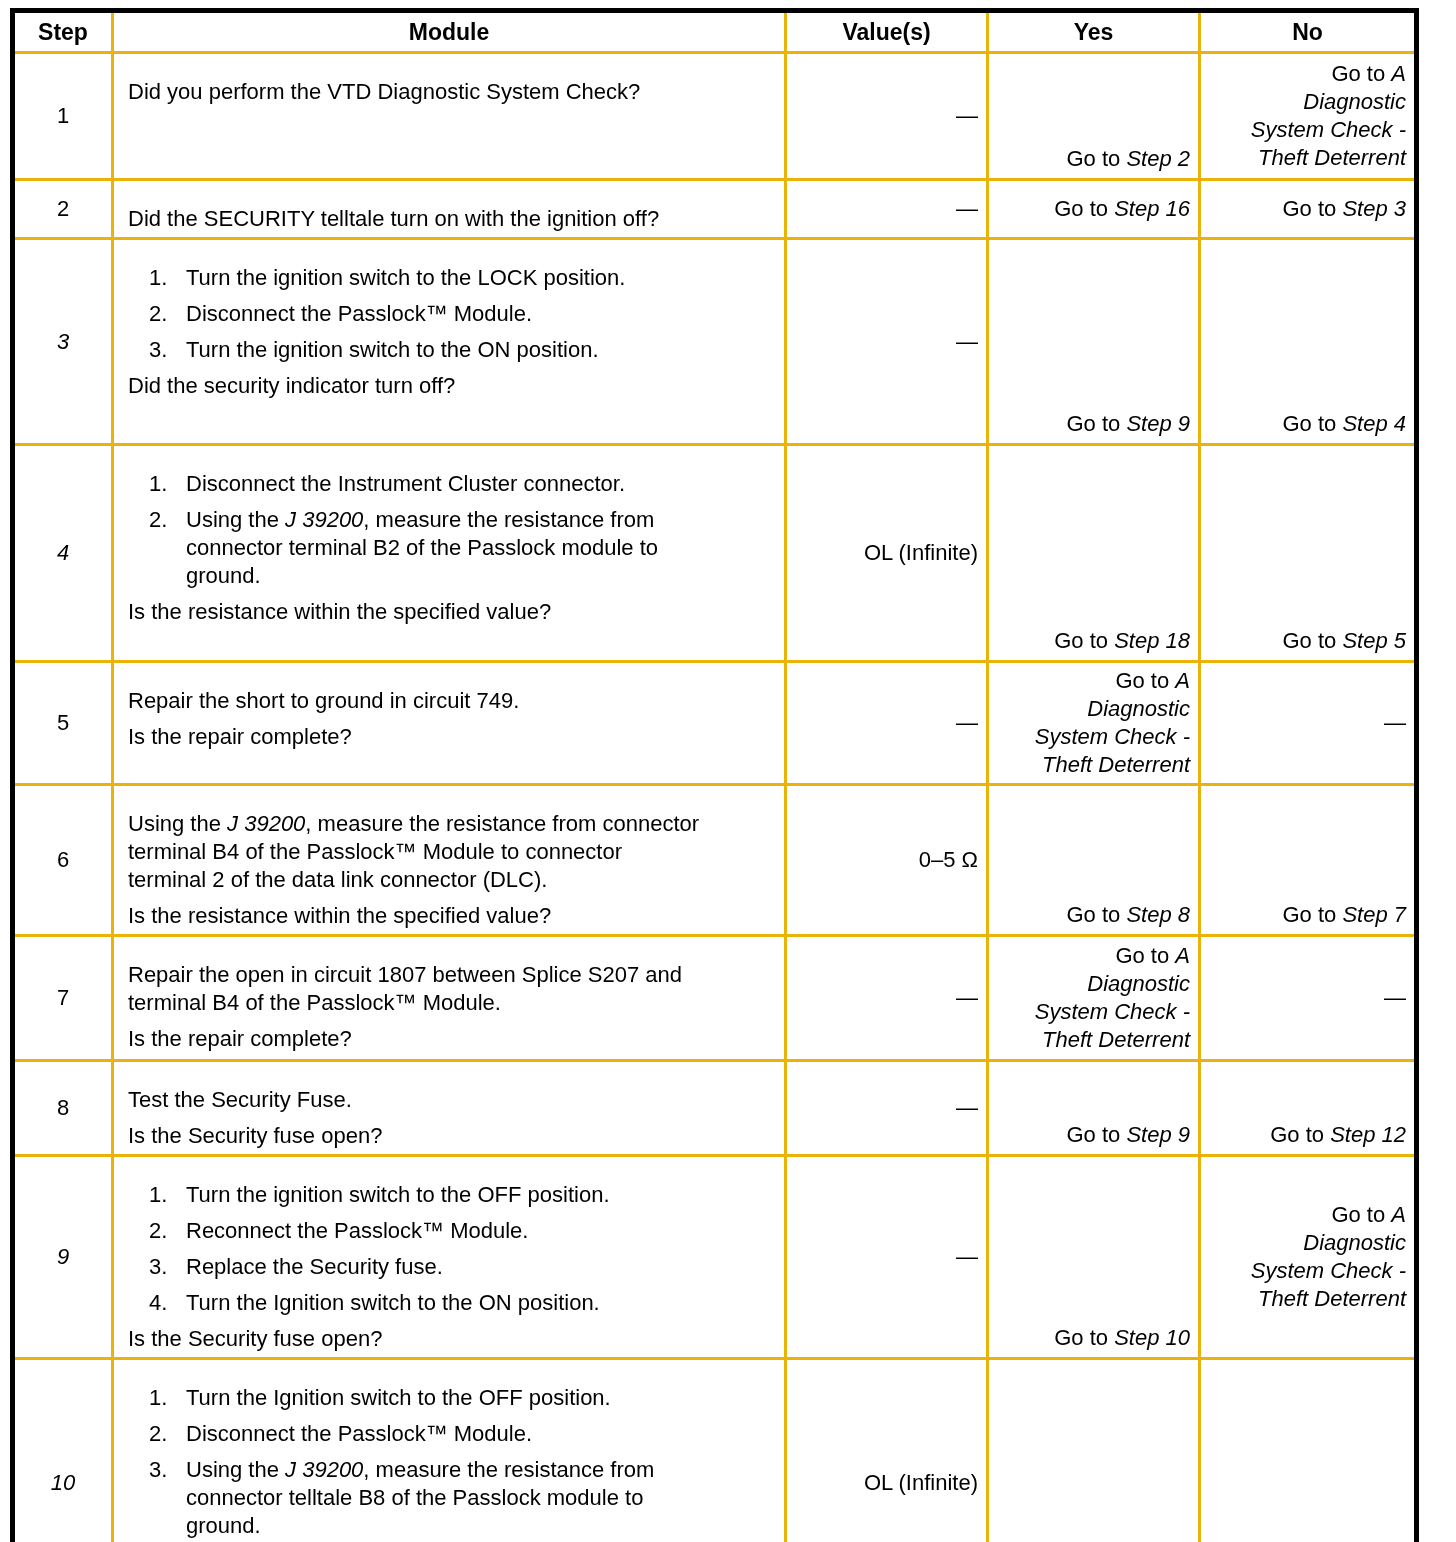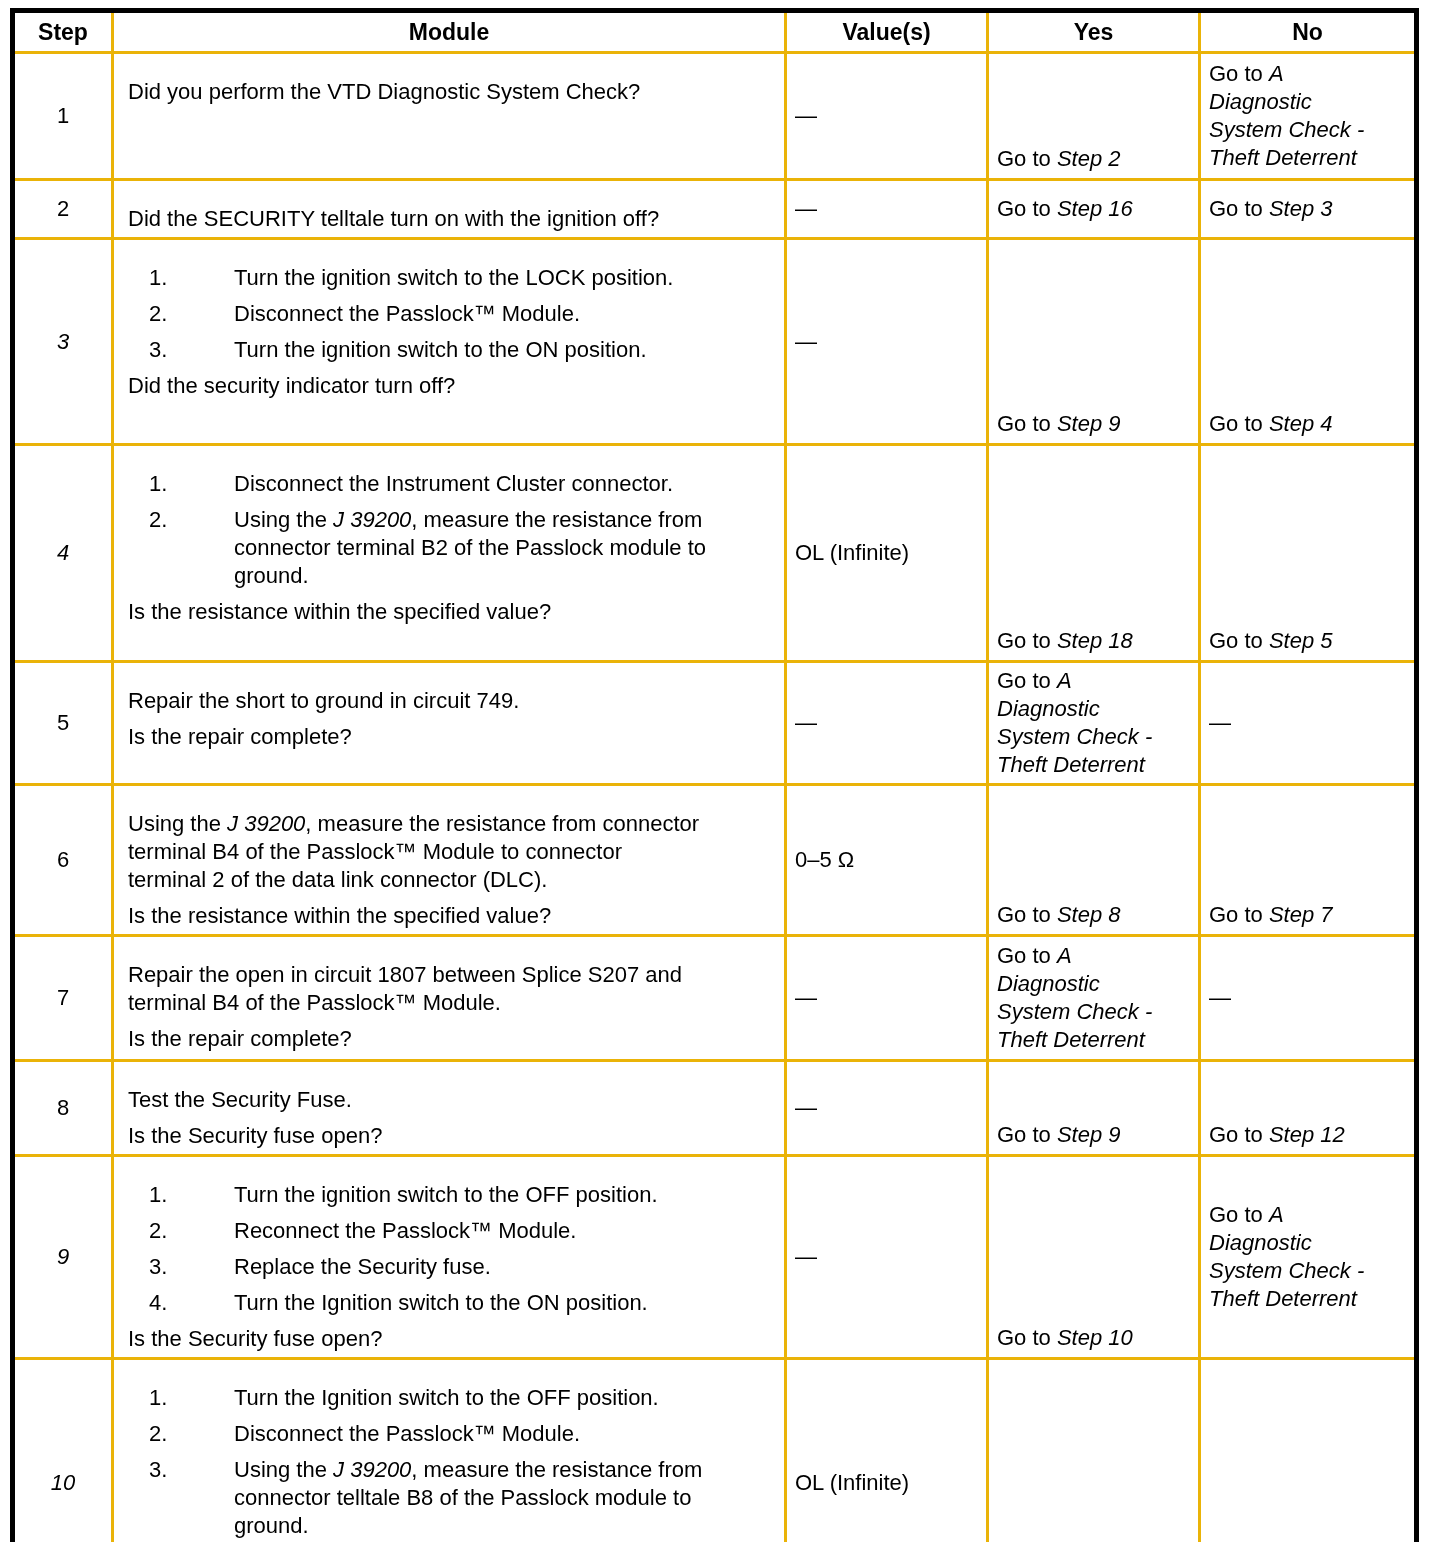--- a/index.html
+++ b/index.html
@@ -30,23 +30,23 @@
     text-align: center;
     vertical-align: middle;
     padding: 2px 4px;
   }
   td { font-size: 22px; line-height: 28px; }
   td.step { text-align: center; vertical-align: middle; }
   td.action { vertical-align: top; text-align: left; padding: 22px 14px 4px 14px; }
   td.action > :first-child { margin-top: 2px; }
   .item { display: flex; margin-top: 8px; }
   .item .num { flex: none; width: 37px; margin-left: 21px; }
-  .itxt { flex: 1 1 auto; min-width: 0; margin-left: 48px; }
+  .itxt { flex: 1 1 auto; min-width: 0; }
   .para { margin-top: 8px; }
-  .nar { text-align: left; padding: 4px 8px; }
+  .nar { text-align: right; padding: 4px 8px; }
   .vm { vertical-align: middle; }
   .vb { vertical-align: bottom; padding-bottom: 5px; }
   .it { font-style: italic; }
   .ln { white-space: nowrap; }
 </style>
 </head>
 <body>
 
 <div class="page">
   <table class="diag">

